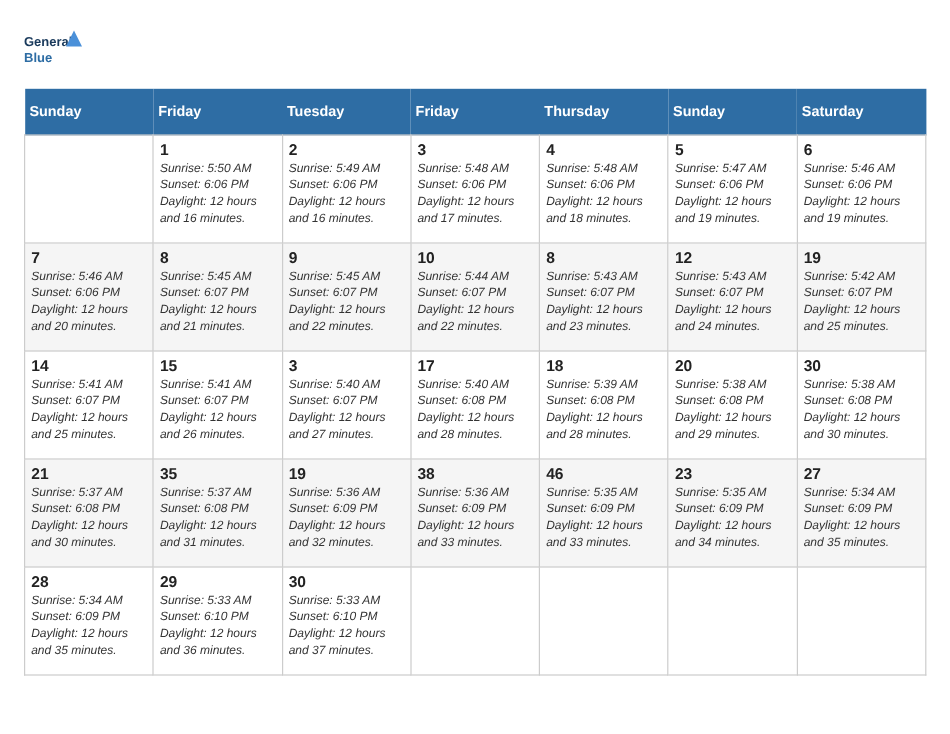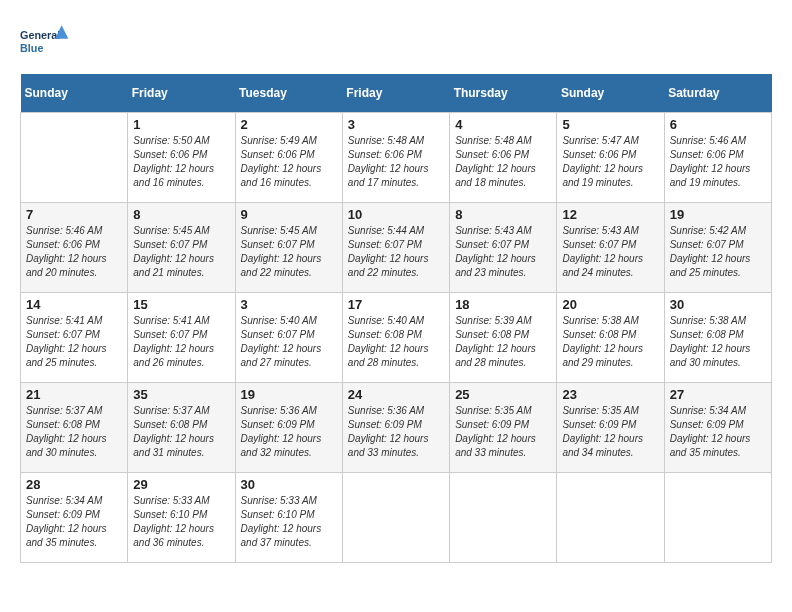--- a/index.html
+++ b/index.html
@@ -200,25 +200,25 @@
         </td>
         <td>
           <span class="day-num">35</span>
           <div class="day-info">Sunrise: 5:37 AM<br>Sunset: 6:08 PM<br>Daylight: 12 hours<br>and 31 minutes.</div>
         </td>
         <td>
           <span class="day-num">19</span>
           <div class="day-info">Sunrise: 5:36 AM<br>Sunset: 6:09 PM<br>Daylight: 12 hours<br>and 32 minutes.</div>
         </td>
         <td>
-          <span class="day-num">24</span>
+          <span class="day-num">38</span>
           <div class="day-info">Sunrise: 5:36 AM<br>Sunset: 6:09 PM<br>Daylight: 12 hours<br>and 33 minutes.</div>
         </td>
         <td>
-          <span class="day-num">25</span>
+          <span class="day-num">46</span>
           <div class="day-info">Sunrise: 5:35 AM<br>Sunset: 6:09 PM<br>Daylight: 12 hours<br>and 33 minutes.</div>
         </td>
         <td>
           <span class="day-num">23</span>
           <div class="day-info">Sunrise: 5:35 AM<br>Sunset: 6:09 PM<br>Daylight: 12 hours<br>and 34 minutes.</div>
         </td>
         <td>
           <span class="day-num">27</span>
           <div class="day-info">Sunrise: 5:34 AM<br>Sunset: 6:09 PM<br>Daylight: 12 hours<br>and 35 minutes.</div>
         </td>

